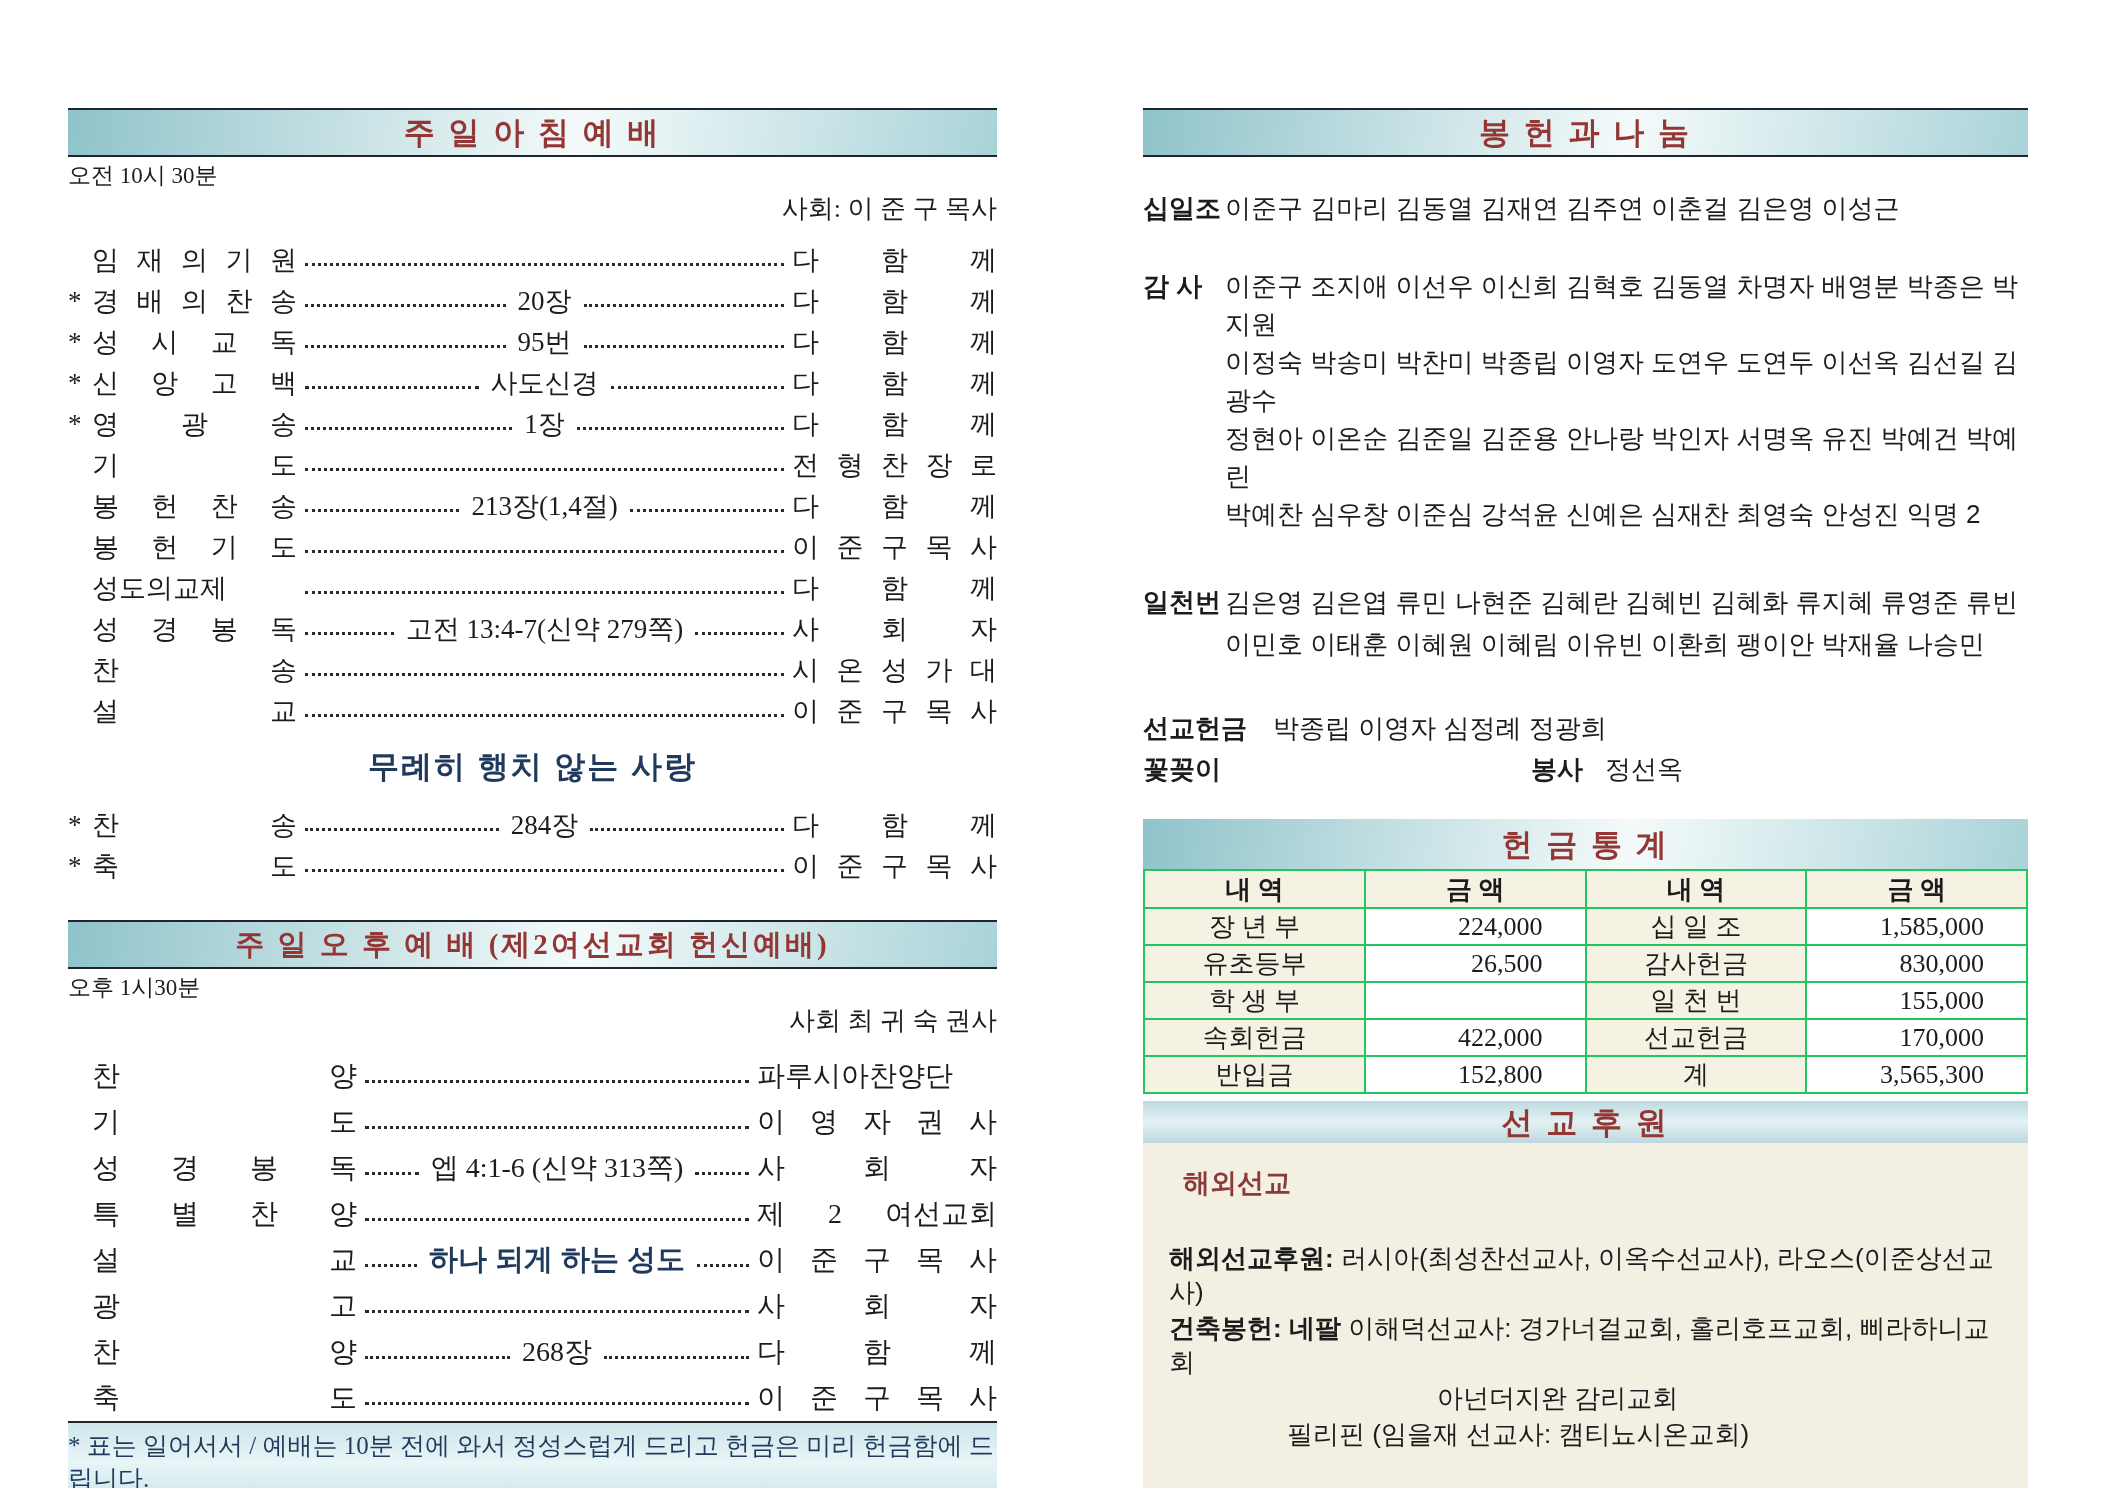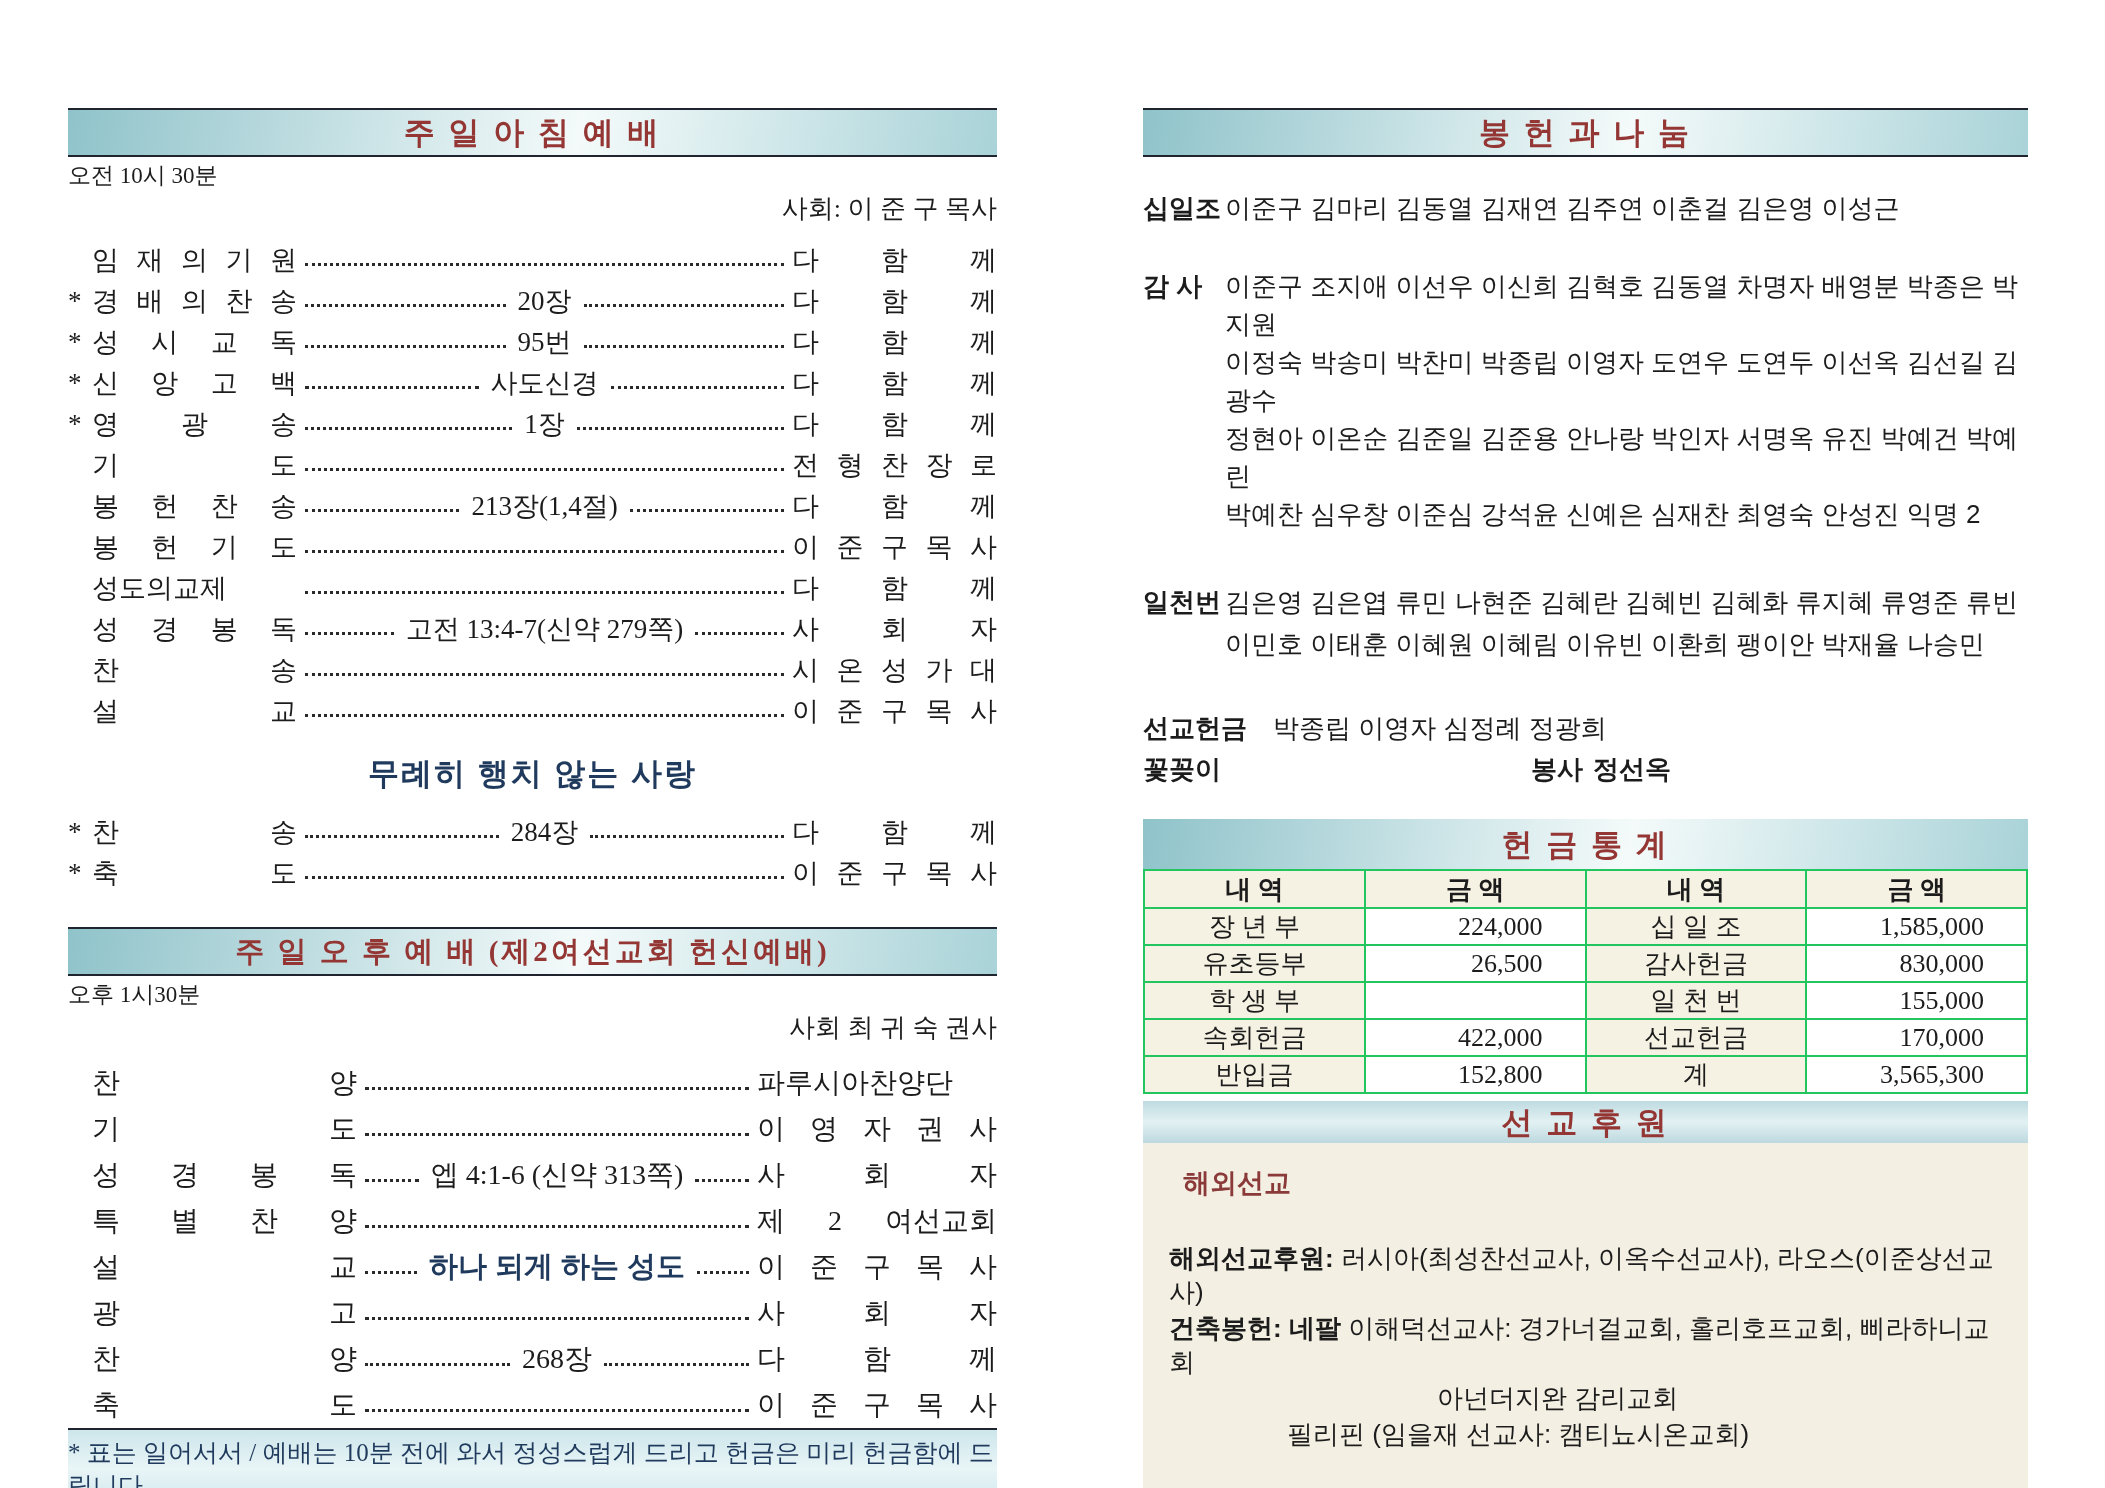--- a/index.html
+++ b/index.html
@@ -27,41 +27,41 @@
   .row{display:flex;align-items:flex-end;height:41px;font-size:27px;line-height:1.05;}
   .row.a{height:46px;font-size:28px;}
   .star{width:24px;flex:none;}
   .jm{display:inline-block;width:205px;flex:none;text-align:justify;text-align-last:justify;}
   .ja{display:inline-block;width:265px;flex:none;text-align:justify;text-align-last:justify;}
   .jr{display:inline-block;width:205px;flex:none;text-align:justify;text-align-last:justify;}
   .jra{display:inline-block;width:240px;flex:none;text-align:justify;text-align-last:justify;}
   .dots{flex:1;border-bottom:3px dotted #2a2a2a;margin:0 8px 8px 8px;min-width:20px;}
   .ctr{flex:none;padding:0 4px;}
   .sermon-inline{font-family:"Liberation Sans","DejaVu Sans",sans-serif;font-weight:bold;color:#1f3a5c;font-size:29px;}
-  .sermon-title{margin-top:26px;height:45px;text-align:center;font-family:"Liberation Sans","DejaVu Sans",sans-serif;
+  .sermon-title{margin-top:19px;height:45px;text-align:center;font-family:"Liberation Sans","DejaVu Sans",sans-serif;
                 font-weight:bold;color:#1f3a5c;font-size:31px;letter-spacing:2px;line-height:45px;}
   .a-band{margin-top:40px;}
   .note-box{margin-top:8px;height:78px;border-top:2px solid #20242e;border-bottom:2px solid #20242e;
             background:linear-gradient(180deg,#cde6eb 0%,#e9f5f7 50%,#cde6eb 100%);
             display:flex;align-items:center;justify-content:center;
             font-family:Liberation Serif, serif;color:#1f3a5c;font-size:25px;}
   .offitem{position:relative;padding-left:82px;font-size:26px;line-height:38px;
            font-family:"Liberation Sans","DejaVu Sans",sans-serif;}
   .offitem .olabel{position:absolute;left:0;top:0;font-weight:bold;}
   .offitem.wide{padding-left:130px;}
   .oline{display:block;}
   .off-1{margin-top:32px;}
   .off-2{margin-top:40px;}
   .off-3{margin-top:48px;line-height:42px;}
   .off-4{margin-top:44px;}
   .flower-row{margin-top:4px;display:flex;font-size:26px;line-height:36px;
               font-family:"Liberation Sans","DejaVu Sans",sans-serif;}
   .flower-row .fl{font-weight:bold;}
   .flower-row .sv{font-weight:bold;margin-left:310px;}
-  .flower-row .svv{margin-left:10px;font-weight:bold;}
+  .flower-row .svv{margin-left:22px;}
 
   
   .s-band{margin-top:32px;}
   table.stats{width:100%;border-collapse:collapse;table-layout:fixed;font-size:26px;}
   table.stats td,table.stats th{border:2px solid #22c55e;height:33px;padding:0;}
   table.stats th{height:36px;background:#f6f2e3;font-weight:bold;}
   td.itm{background:#f6f2e3;text-align:center;}
   td.amt{background:#ffffff;text-align:right;padding-right:42px !important;}
 
   

